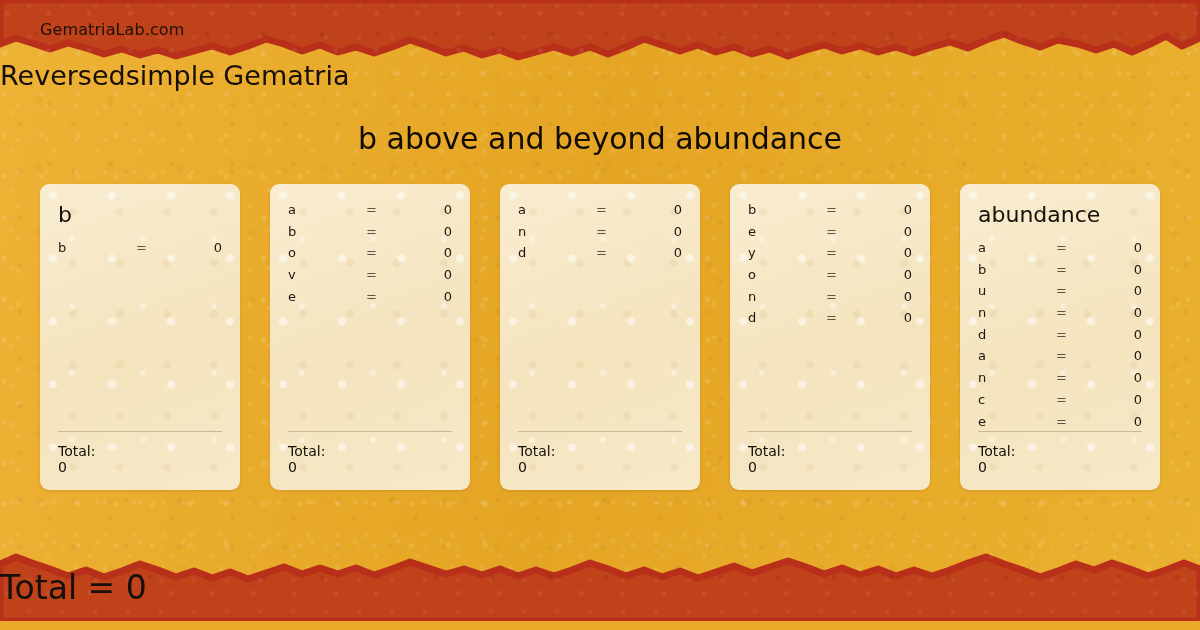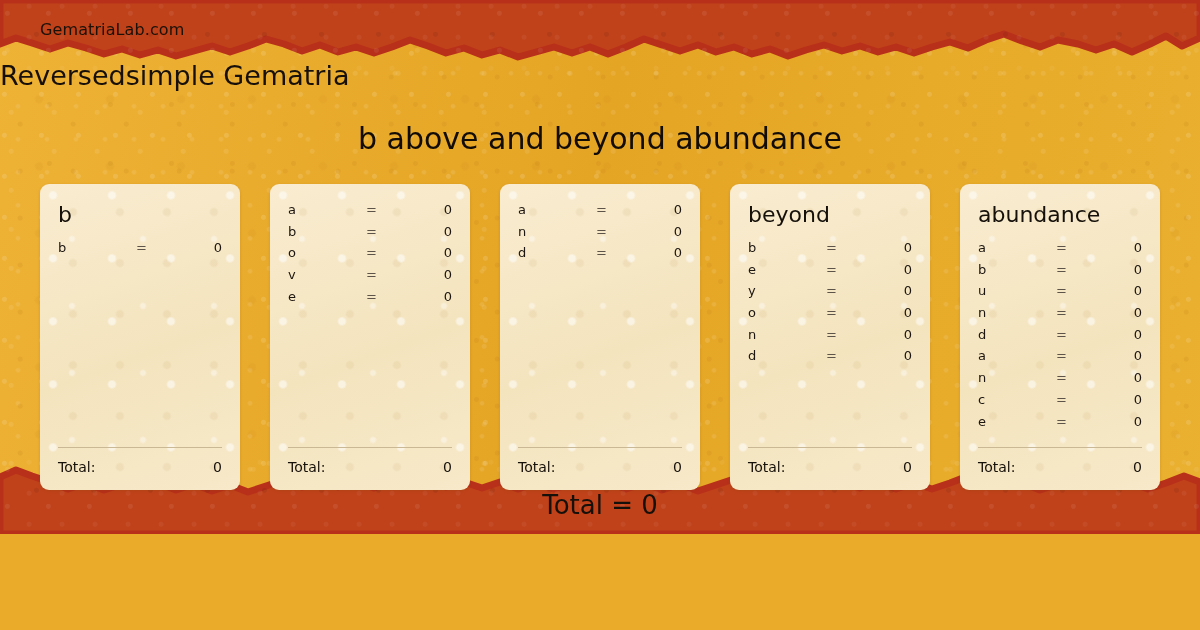--- a/index.html
+++ b/index.html
@@ -14,21 +14,21 @@
     font-family: "DejaVu Sans", "Liberation Sans", sans-serif;
     background: #e9ab29;
     position: relative;
   }
 
   
   #page {
     position: absolute;
     inset: 0;
     width: 1200px;
-    height: 534px;
+    height: 621px;
     background-color: #e8a929;
     background-image:
       radial-gradient(circle at 12% 30%, rgba(255,255,255,0.13) 0 2px, transparent 3px),
       radial-gradient(circle at 38% 64%, rgba(160,95,10,0.10) 0 2px, transparent 3px),
       radial-gradient(circle at 62% 22%, rgba(255,255,255,0.10) 0 1.5px, transparent 3px),
       radial-gradient(circle at 81% 77%, rgba(160,95,10,0.10) 0 2px, transparent 3px),
       radial-gradient(circle at 26% 88%, rgba(255,255,255,0.09) 0 2px, transparent 3px),
       radial-gradient(circle at 55% 48%, rgba(170,105,15,0.07) 0 3px, transparent 5px),
       linear-gradient(103deg, #eeb235 0%, #e5a524 48%, #eab02f 100%);
     background-size: 37px 41px, 53px 47px, 29px 33px, 61px 59px, 43px 39px, 71px 67px, 100% 100%;
@@ -148,29 +148,29 @@
     height: 1px;
     background: #c9b893;
     margin-bottom: 11px;
   }
   .total-row {
     display: flex;
     justify-content: space-between;
     align-items: baseline;
     font-size: 14px;
     color: #15100a;
+    flex-direction: column;
   }
 
   
   #grand-total {
     position: absolute;
     left: 0; right: 0;
     bottom: 14px;
-    text-align: center;
-    font-size: 26px;
+    font-size: 33px;
     color: #16100a;
     z-index: 6;
     white-space: nowrap;
     margin-top: 37px;
   }
 </style>
 </head>
 <body>
 
 <div id="page">
@@ -286,21 +286,20 @@
         </div>
         <div class="card-footer">
           <div class="card-divider"></div>
           <div class="total-row">
             <span>Total:</span>
             <span>0</span>
           </div>
         </div>
       </div>
       <div class="card">
-        <div class="card-word">beyond</div>
         <div class="letter-rows">
           <div class="letter-row">
             <span class="lr-letter">b</span>
             <span class="lr-eq">=</span>
             <span class="lr-val">0</span>
           </div>
           <div class="letter-row">
             <span class="lr-letter">e</span>
             <span class="lr-eq">=</span>
             <span class="lr-val">0</span>

